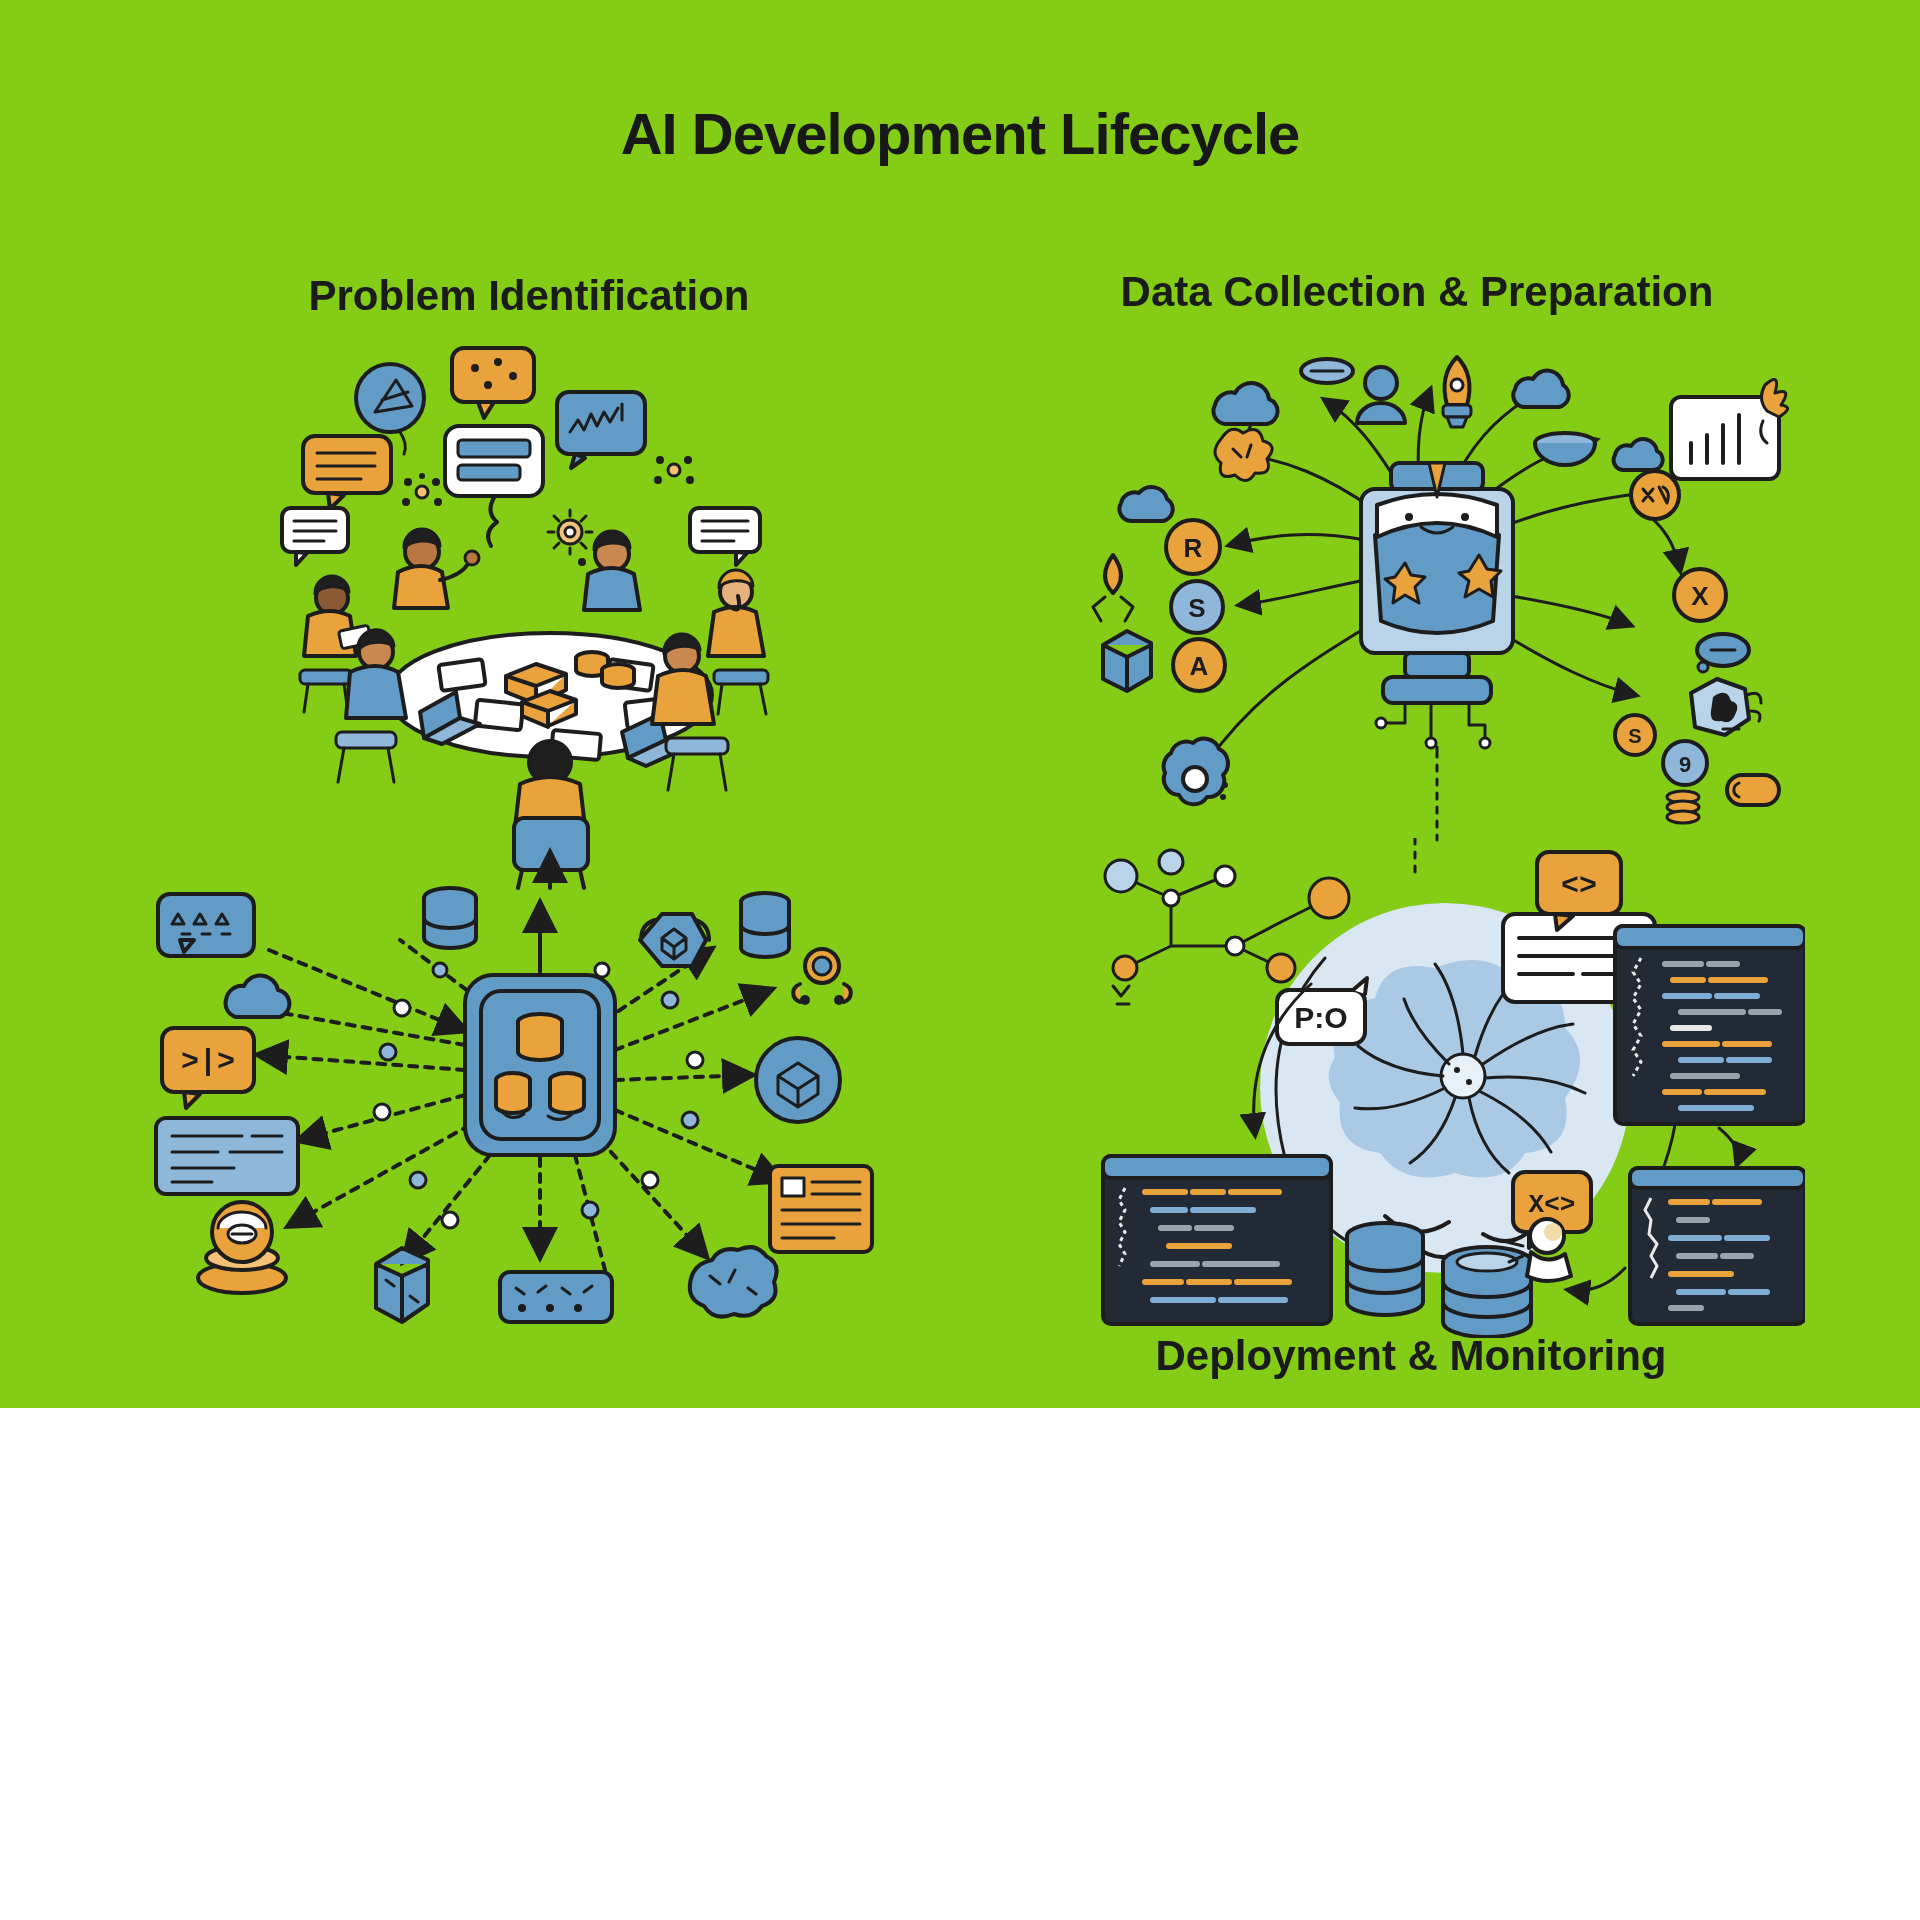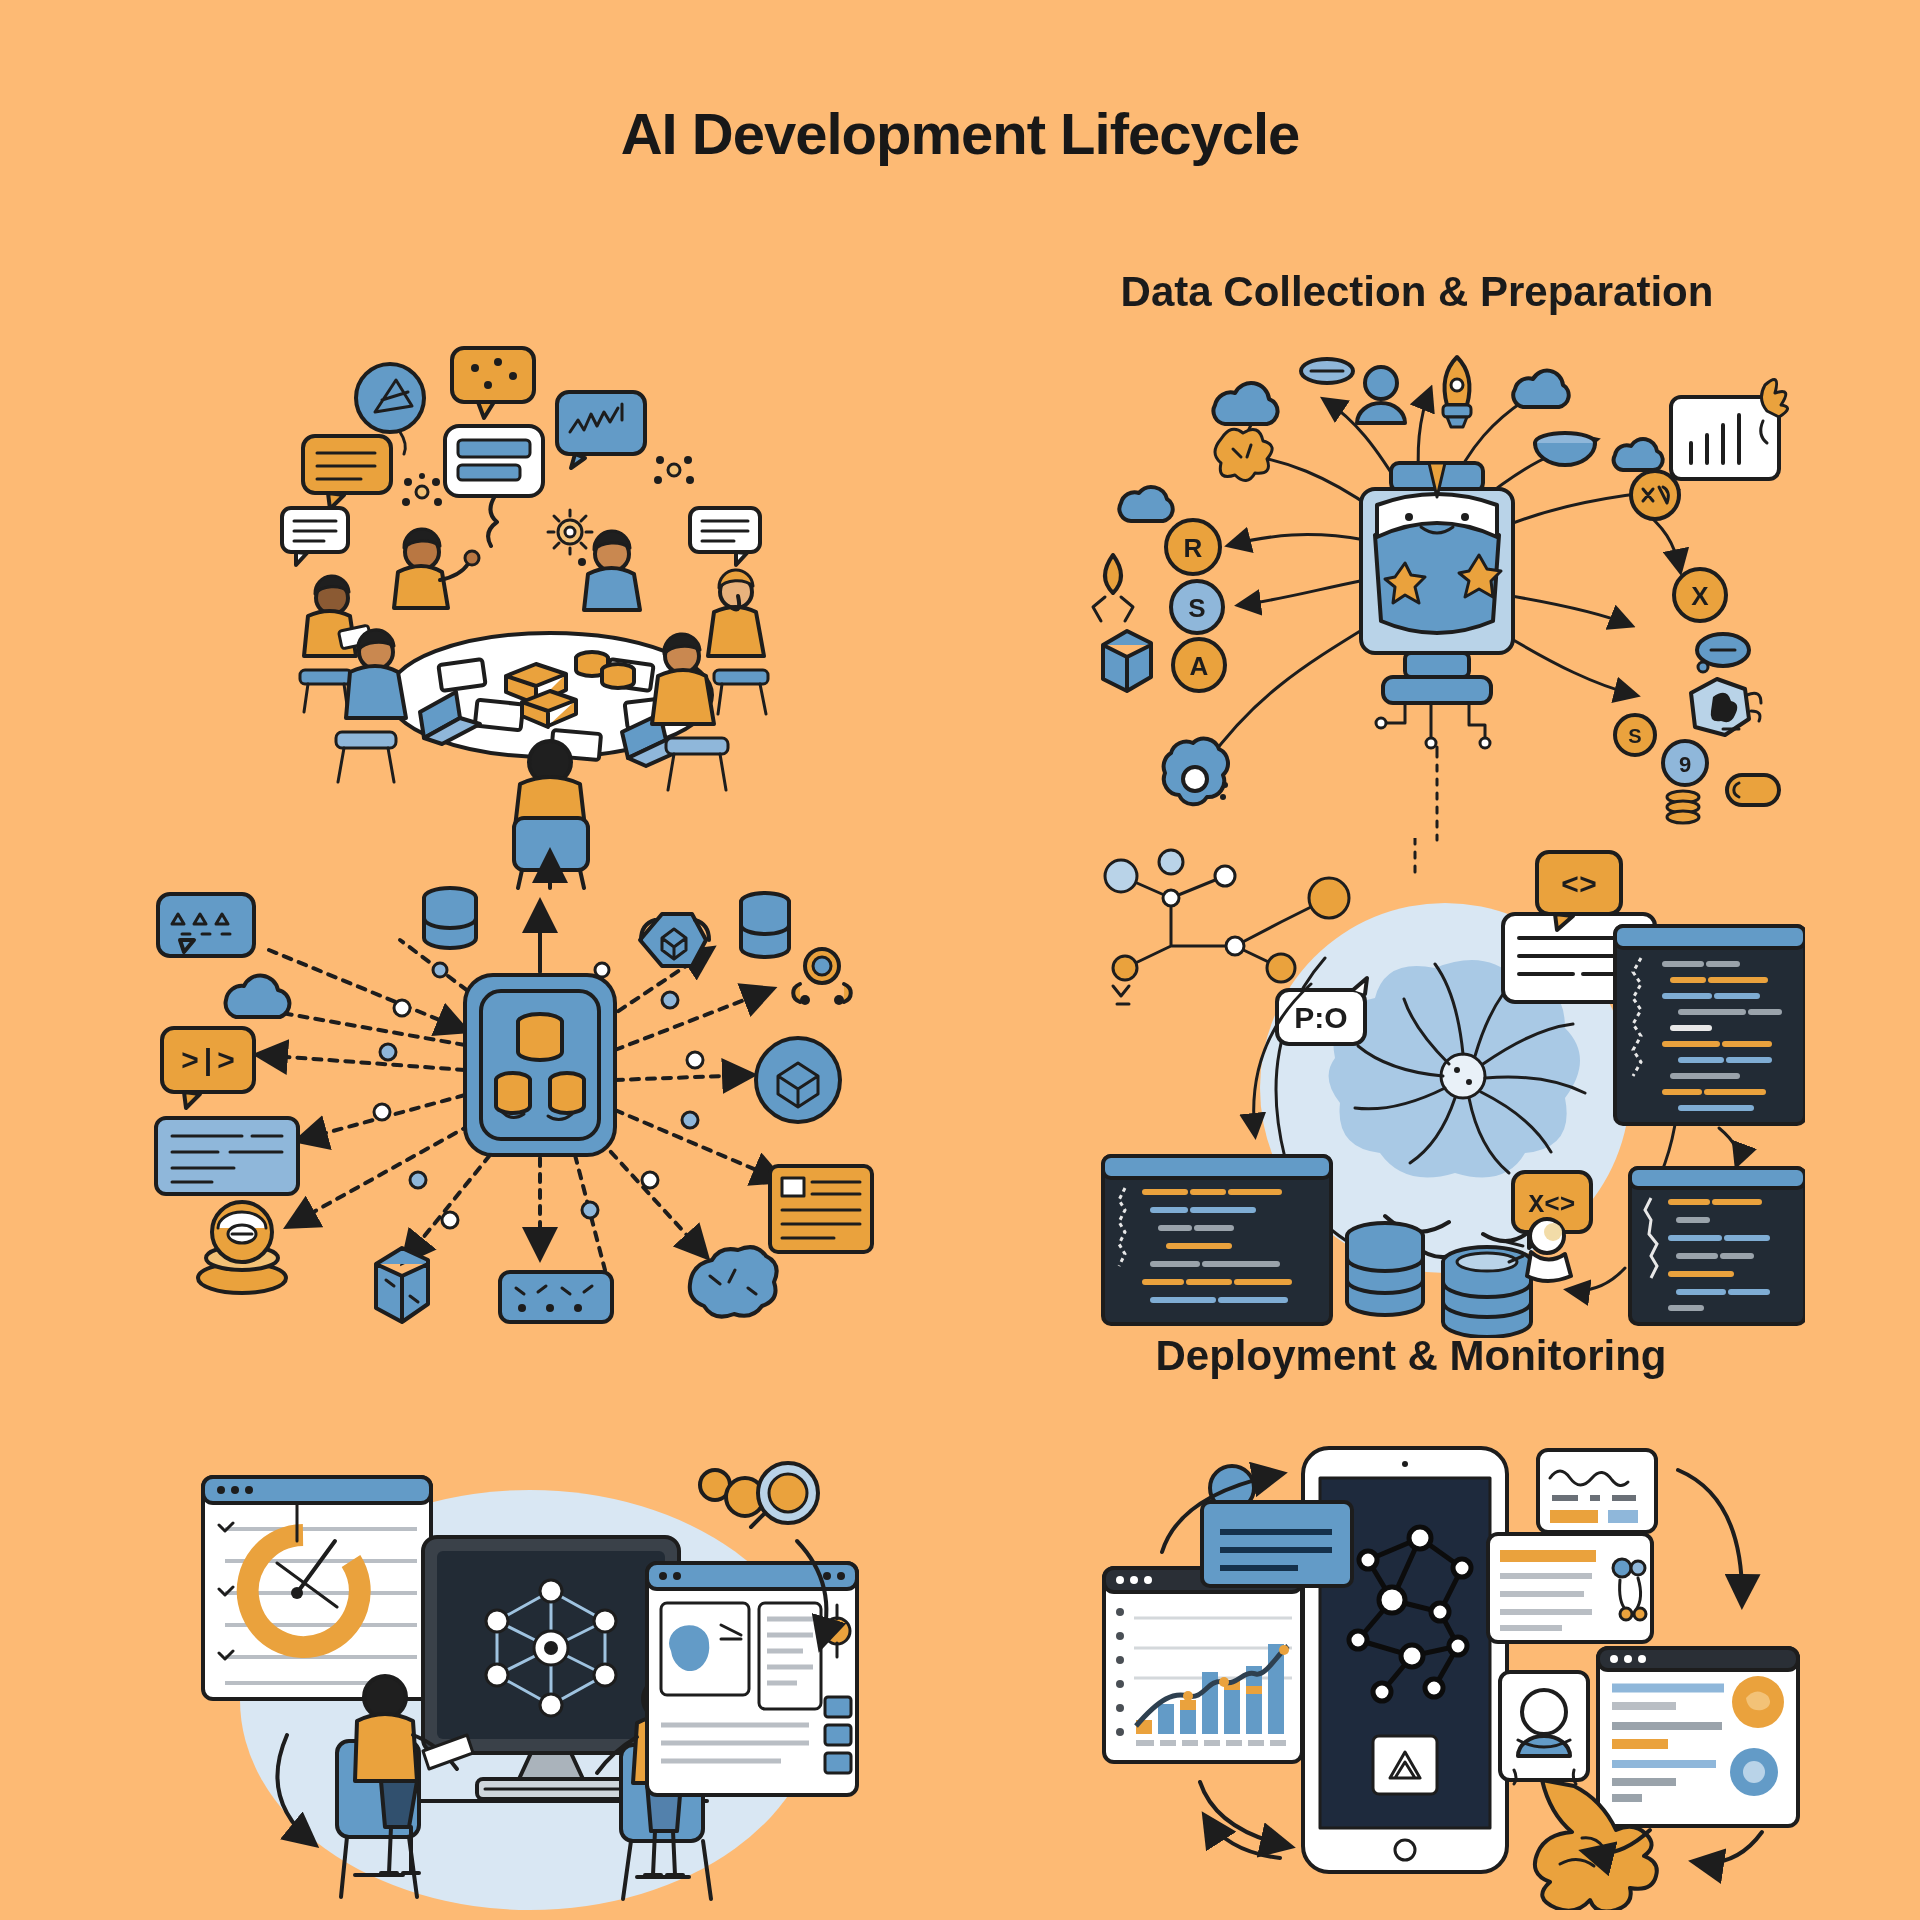--- a/index.html
+++ b/index.html
@@ -1,16 +1,16 @@
 <!DOCTYPE html>
 <html><head>
 <meta charset="utf-8">
 <style>
   html,body{margin:0;padding:0;background:#ffffff;}
-  .canvas{position:relative;width:1920px;height:1920px;background:#fdba74;overflow:hidden;
+  .canvas{position:relative;width:1920px;height:1408px;background:#84cc16;overflow:hidden;
           font-family:"Liberation Sans",sans-serif;color:#1d1d1d;}
   .page-title{position:absolute;top:100px;left:0;width:1920px;text-align:center;
               font-size:58px;font-weight:700;letter-spacing:-1px;color:#181818;}
   .sec-title{position:absolute;transform:translateX(-50%);white-space:nowrap;
              font-size:42px;font-weight:700;color:#1b1b1b;}
   #t-problem{left:529px;top:272px;}
   #t-data{left:1417px;top:268px;}
   #t-model{left:514px;top:1338px;}
   #t-deploy{left:1411px;top:1332px;}
   .ill{position:absolute;}
@@ -37,20 +37,21 @@
   .code-t{font-family:"Liberation Mono",monospace;font-weight:700;}
   text{font-family:"Liberation Sans",sans-serif;}
 </style>
 </head>
 <body>
 
 <div class="canvas">
 
   <div class="page-title">AI Development Lifecycle</div>
 
+  <div class="sec-title" id="t-problem">Problem Identification</div>
   <div class="sec-title" id="t-data">Data Collection &amp; Preparation</div>
   <div class="sec-title" id="t-deploy">Deployment &amp;  Monitoring</div>
 
   <div class="ill" id="ill-table">
   <svg viewBox="0 0 560 550">
     <defs>
           <marker id="ah1" markerWidth="9" markerHeight="9" refX="7" refY="4.5" orient="auto">
             <path d="M0,0L9,4.5L0,9z" fill="#1d1d1d"></path>
           </marker>
         </defs>

